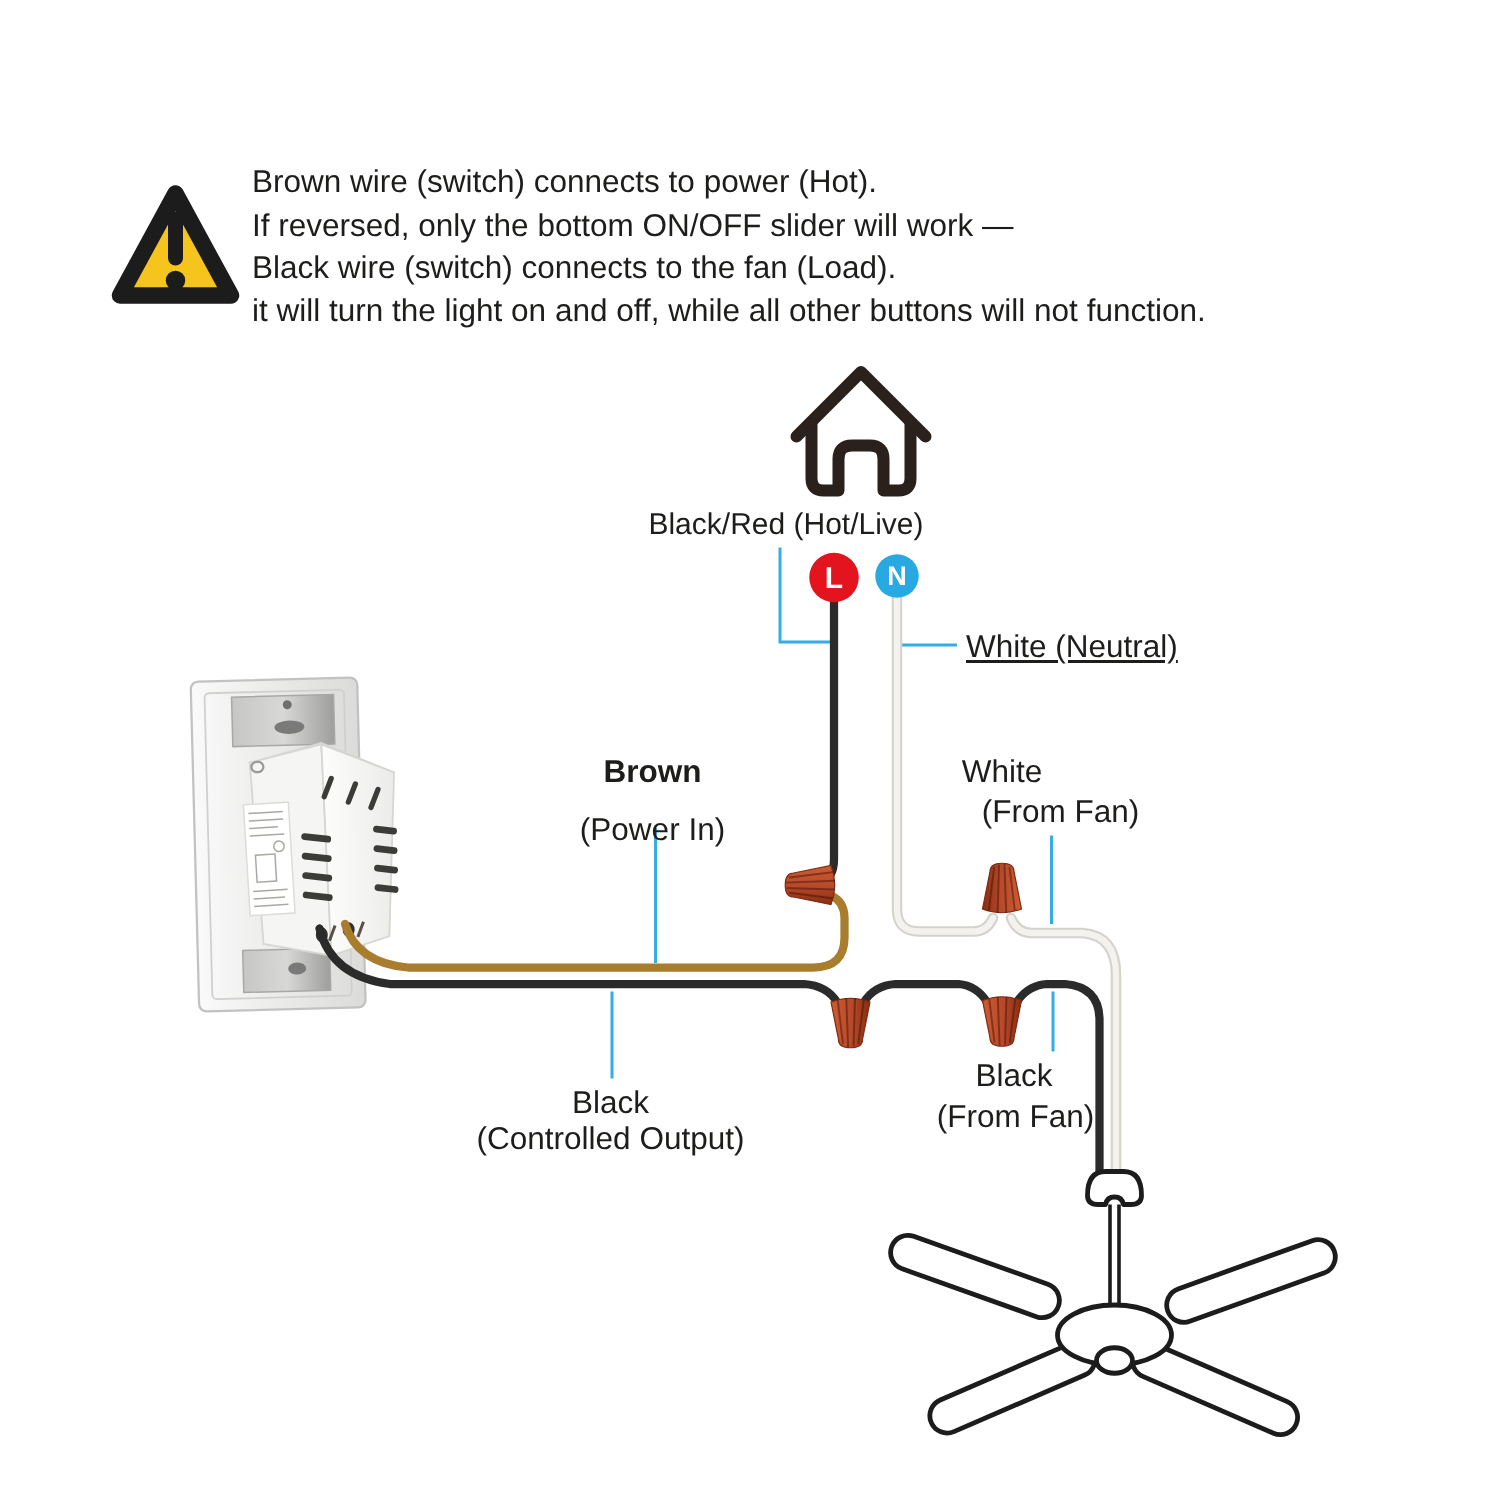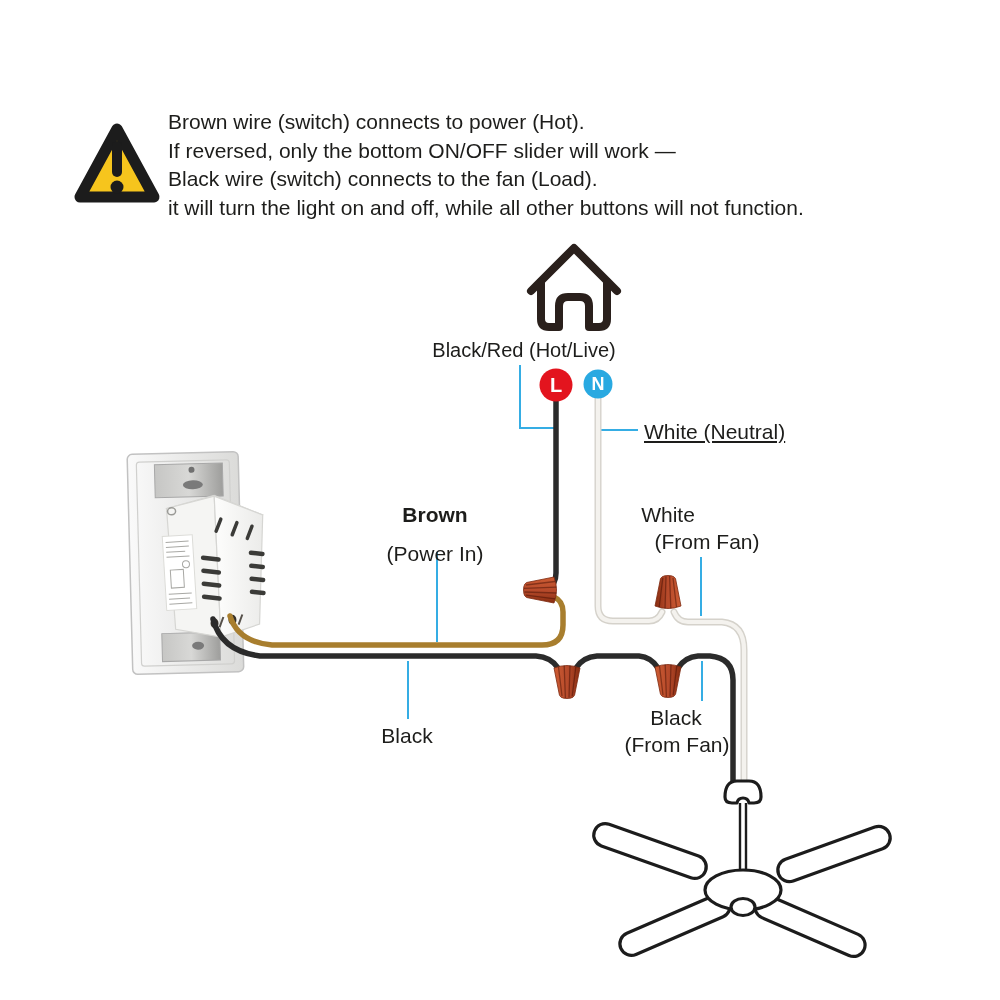--- a/index.html
+++ b/index.html
@@ -177,14 +177,15 @@
   <div class="txt ctr" style="left:435px;top:502px;font-weight:bold;">Brown</div>
   <div class="txt ctr" style="left:435px;top:529px;margin-top:12px;">(Power In)</div>
 
   <div class="txt ctr" style="left:668px;top:502px;">White</div>
   <div class="txt ctr" style="left:707px;top:529px;">(From Fan)</div>
 
   <div class="txt ctr" style="left:676px;top:705px;">Black</div>
   <div class="txt ctr" style="left:677px;top:732px;">(From Fan)</div>
 
   <div class="txt ctr" style="left:407px;top:723px;">Black</div>
+  <div class="txt ctr" style="left:407px;top:747px;">(Controlled Output)</div>
 
 </div>
 
 </body></html>

